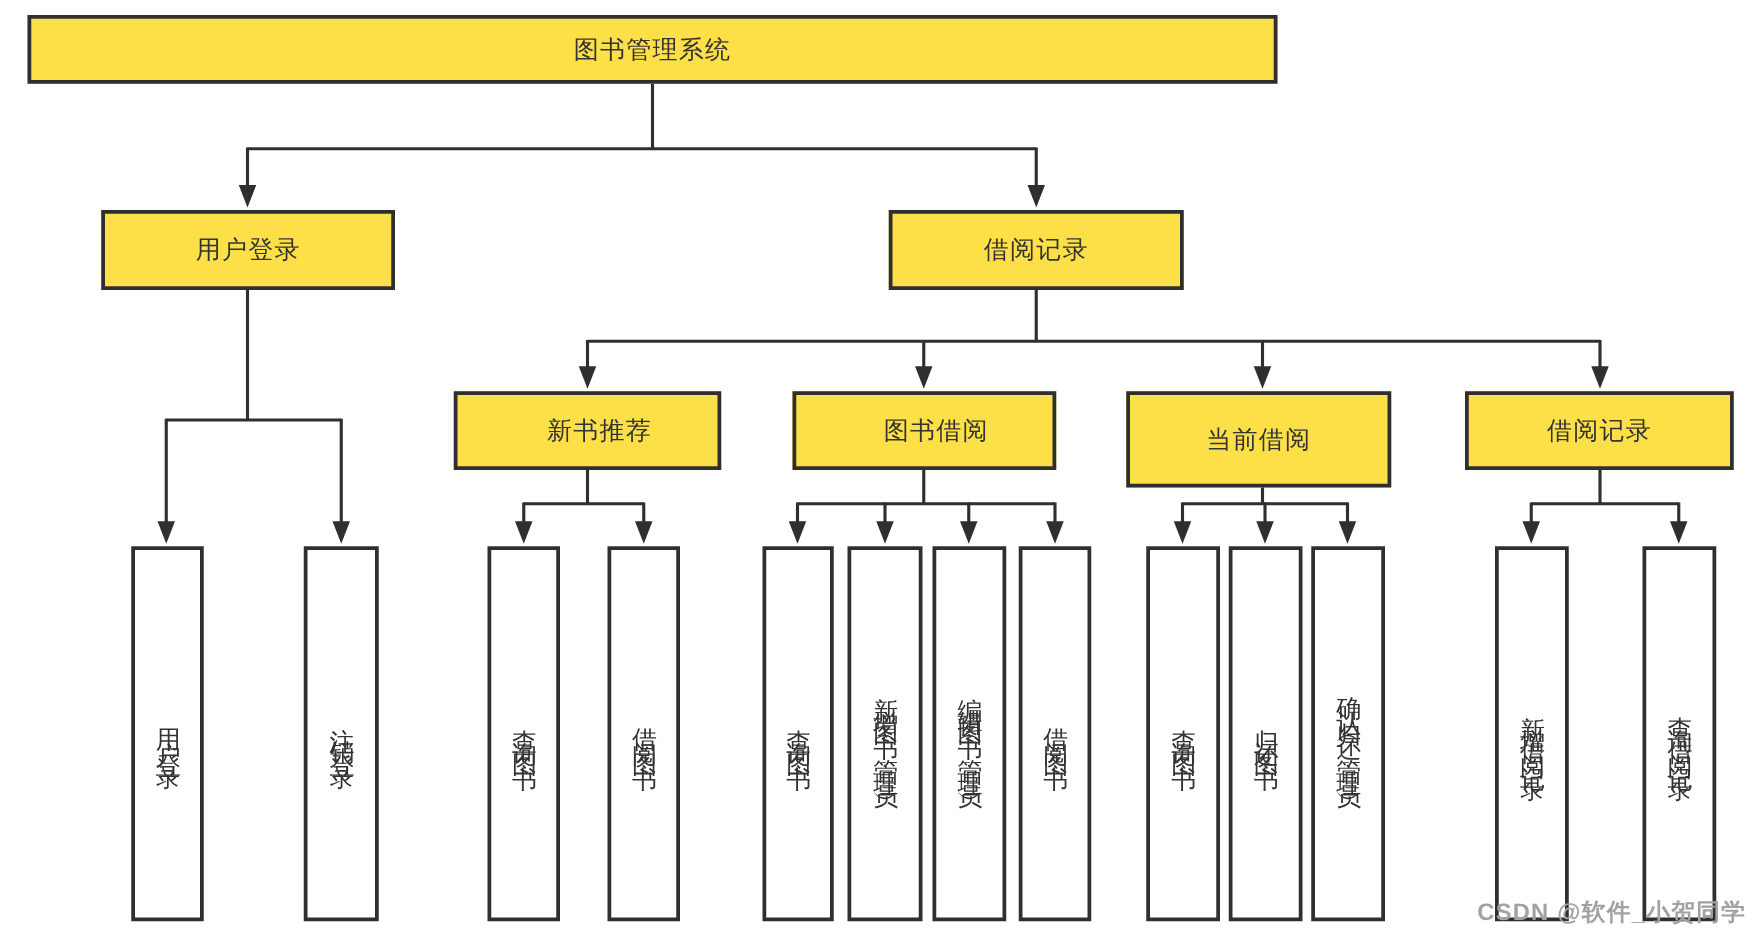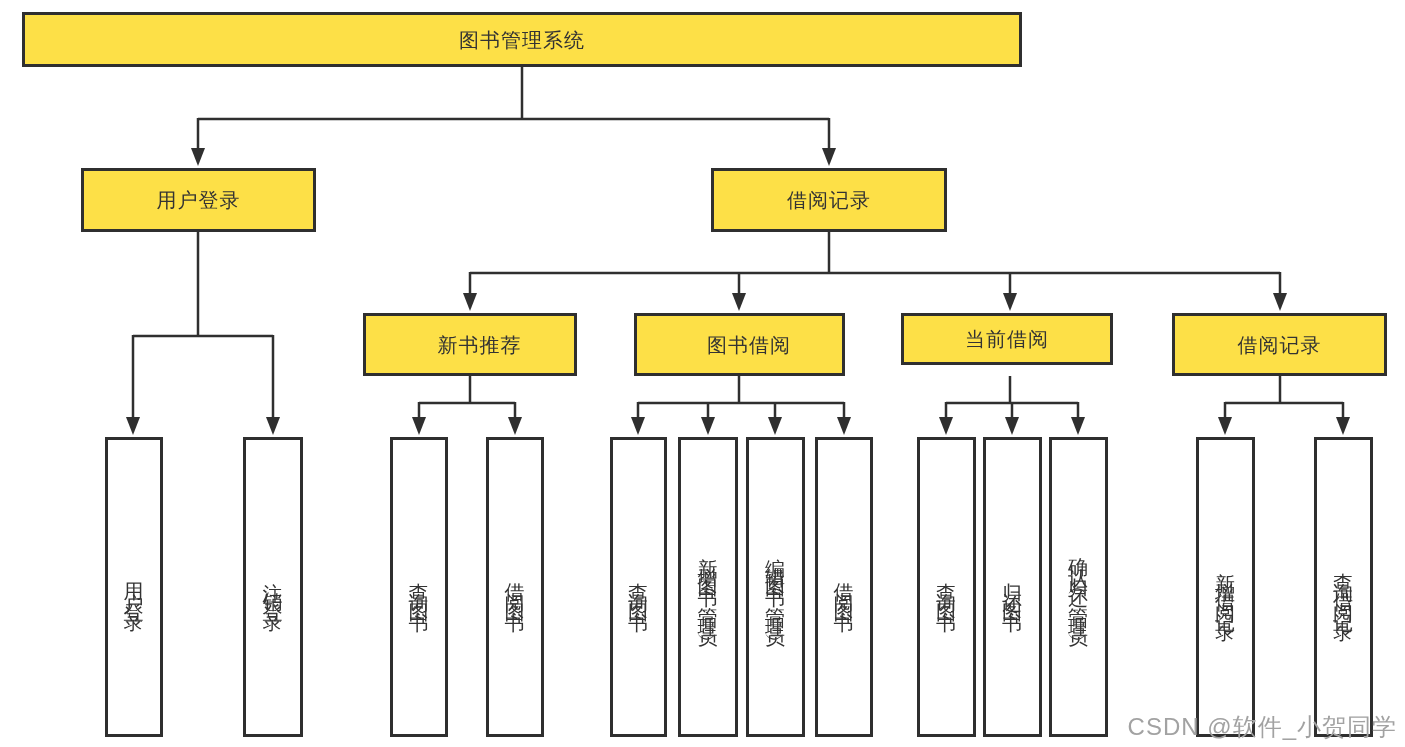--- a/index.html
+++ b/index.html
@@ -29,24 +29,25 @@
     background:#ffffff;
     display:flex; align-items:center; justify-content:center;
     writing-mode:vertical-rl;
     font-size:20px; line-height:1; letter-spacing:10px;
     color:#333333;
     white-space:nowrap;
   }
   .watermark {
     position:absolute;
     right:8px; bottom:4px;
-    font-size:24px;
+    font-size:19px;
     color:#a2a2a2;
     letter-spacing:1px;
     white-space:nowrap;
+    font-weight:bold;
   }
 </style>
 </head>
 <body>
 
 <div id="stage">
 
   <svg id="wires" viewBox="0 0 1405 747" xmlns="http://www.w3.org/2000/svg">
     <g stroke="#2f2f2f" stroke-width="2.5" fill="none">
 
@@ -116,21 +117,21 @@
     </g>
   </svg>
 
   <div class="hbox" style="left:22px; top:12px; width:1000px; height:55px;">图书管理系统</div>
 
   <div class="hbox" style="left:81px; top:168px; width:235px; height:64px;">用户登录</div>
   <div class="hbox" style="left:711px; top:168px; width:236px; height:64px;">借阅记录</div>
 
   <div class="hbox" style="left:363px; top:313px; width:214px; height:63px;padding-left:19px;">新书推荐</div>
   <div class="hbox" style="left:634px; top:313px; width:211px; height:63px;padding-left:19px;">图书借阅</div>
-  <div class="hbox" style="left:901px; top:313px; width:212px; height:52px;">当前借阅</div>
+  <div class="hbox" style="left:901px; top:313px; width:212px; height:77px;">当前借阅</div>
   <div class="hbox" style="left:1172px; top:313px; width:215px; height:63px;">借阅记录</div>
 
   <div class="vbox" style="left:105px; top:437px; width:58px; height:300px;">用户登录</div>
   <div class="vbox" style="left:243px; top:437px; width:60px; height:300px;">注销登录</div>
 
   <div class="vbox" style="left:390px; top:437px; width:58px; height:300px;">查询图书</div>
   <div class="vbox" style="left:486px; top:437px; width:58px; height:300px;">借阅图书</div>
 
   <div class="vbox" style="left:610px; top:437px; width:57px; height:300px;">查询图书</div>
   <div class="vbox" style="left:678px; top:437px; width:60px; height:300px;">新增图书（管理员）</div>

